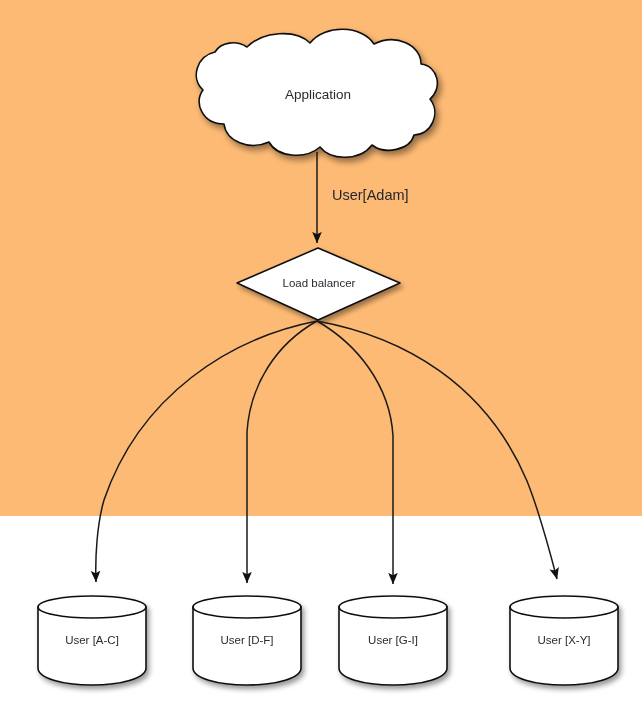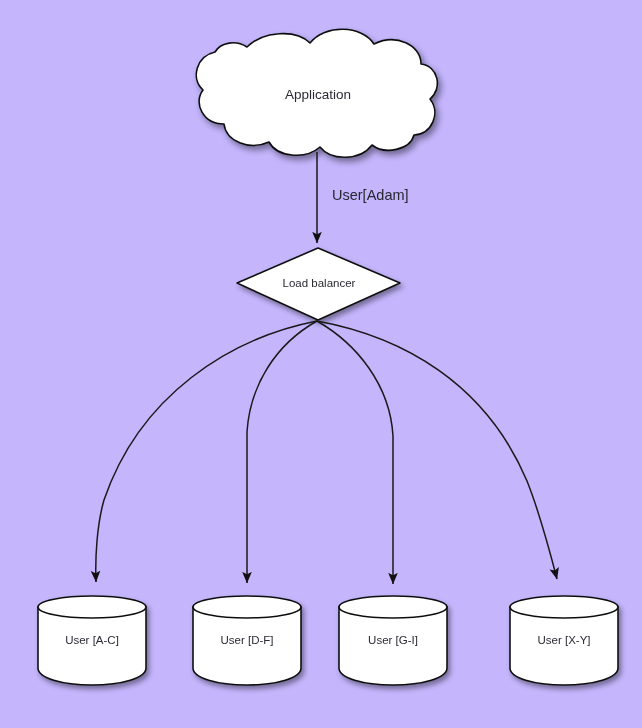--- a/index.html
+++ b/index.html
@@ -10,22 +10,22 @@
   }
   body {
     width: 642px;
     height: 728px;
     font-family: "Liberation Sans", sans-serif;
     overflow: hidden;
   }
   #diagram-root {
     position: relative;
     width: 642px;
-    height: 728px;
-    background: #c4b5fd;
+    height: 516px;
+    background: #fdba74;
   }
   svg#diagram-canvas {
     display: block;
     width: 642px;
     height: 728px;
   }
   .node-shape {
     fill: #ffffff;
     stroke: #111111;
     stroke-width: 1.6;

